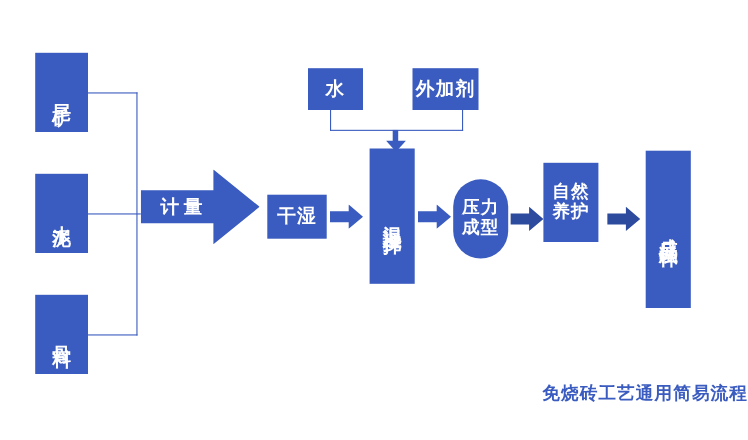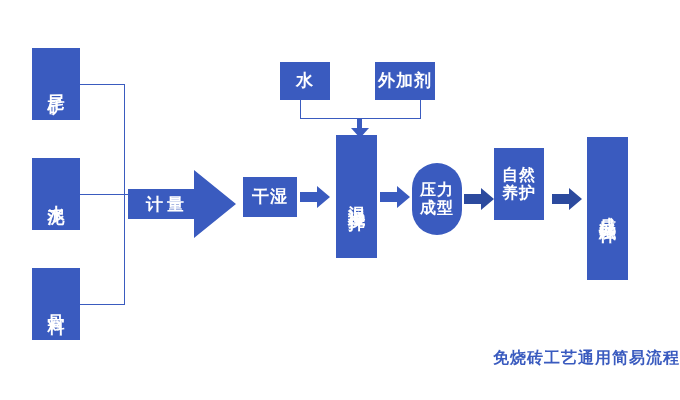--- a/index.html
+++ b/index.html
@@ -60,21 +60,21 @@
     position: absolute;
     background: #3a5bbf;
   }
   .line.h { height: 1px; }
   .line.v { width: 1px; }
 
   
   #arrow-metering {
     position: absolute;
     left: 128px;
-    top: 170px;
+    top: 154px;
     width: 108px;
     height: 68px;
   }
   #arrow-metering svg { display: block; }
   #arrow-metering .label {
     position: absolute;
     left: 8px;
     top: 0;
     width: 62px;
     height: 68px;

